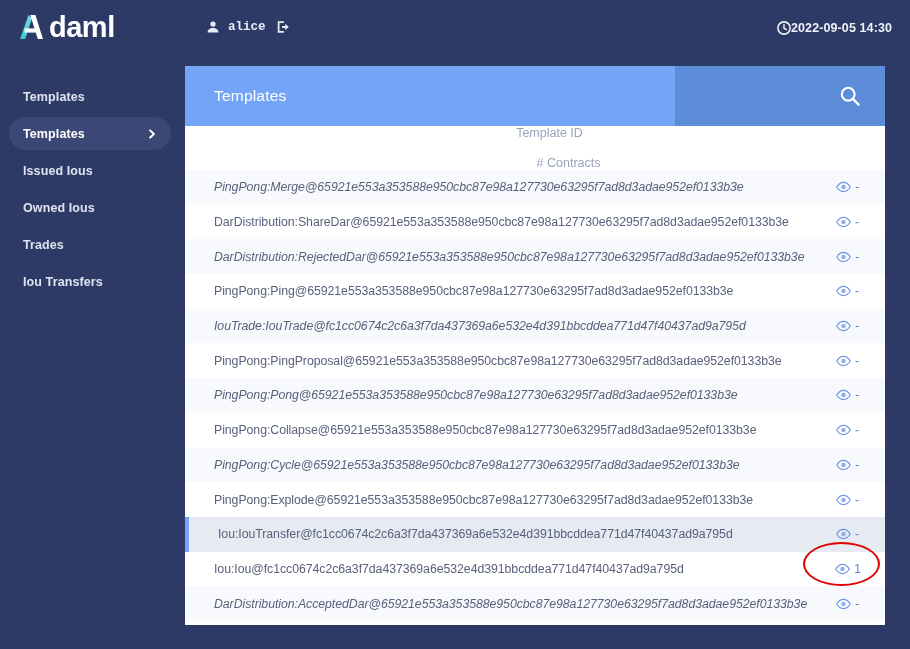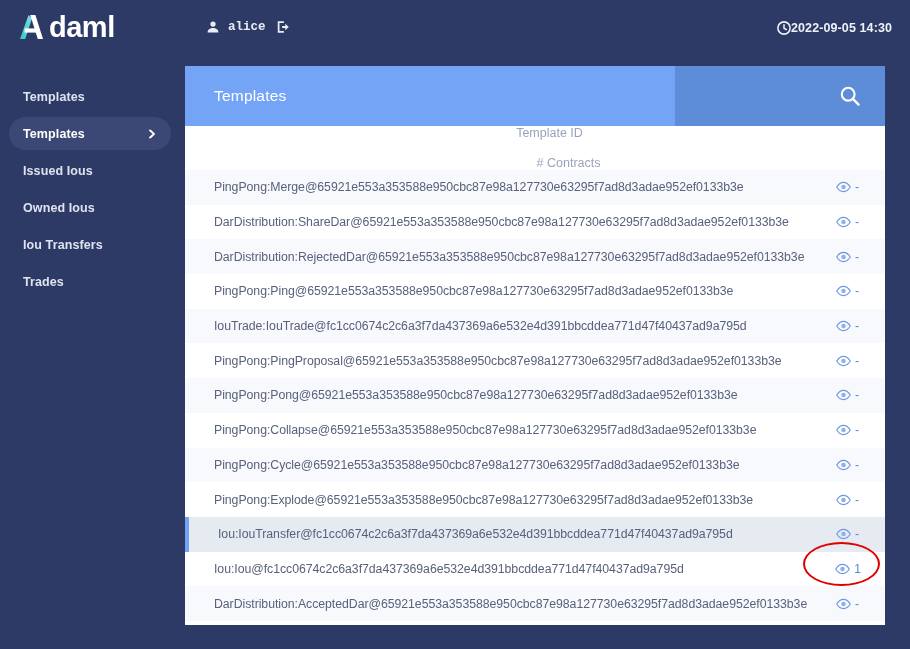--- a/index.html
+++ b/index.html
@@ -88,21 +88,21 @@
   .th-id { flex: 1; color: #9aa3bd; font-size: 12.5px; }
   .th-count {
     width: 150px; text-align: right; padding-right: 24px;
     color: #9aa3bd; font-size: 12.5px;
   }
 
   .trow {
     position: relative; display: flex; align-items: center;
     height: 34.7px; padding-left: 29px; background: #ffffff;
   }
-  .trow.alt { background: #f7f9fc; }
+  .trow.alt { background: #f7f9fc; font-style: italic; }
   .trow.selected { background: #e6ebf2; border-left: 4px solid #74a4f5; }
   .td-id {
     flex: 1; color: #59617c; font-size: 12.3px; white-space: nowrap;
     letter-spacing: -0.05px;
   }
   .td-count {
     width: 150px; display: flex; align-items: center; justify-content: flex-end;
     gap: 4px; padding-right: 24px;
   }
   .eye-icon { width: 15px; height: 12px; display: block; cursor: pointer; }
@@ -174,25 +174,25 @@
 
     <div class="nav-item">
       <span class="label">Issued Ious</span>
     </div>
 
     <div class="nav-item">
       <span class="label">Owned Ious</span>
     </div>
 
     <div class="nav-item">
+      <span class="label">Trades</span>
+    </div>
+
+    <div class="nav-item">
       <span class="label">Iou Transfers</span>
-    </div>
-
-    <div class="nav-item">
-      <span class="label">Trades</span>
     </div>
   </nav>
 
   <section class="panel">
 
     <div class="panel-head">
       <span class="panel-title">Templates</span>
       <div class="search-zone">
         <svg class="search-icon" viewBox="0 0 22 22">
           <circle cx="9.2" cy="9.2" r="6.4" fill="none" stroke="#ffffff" stroke-width="2.1"></circle>

